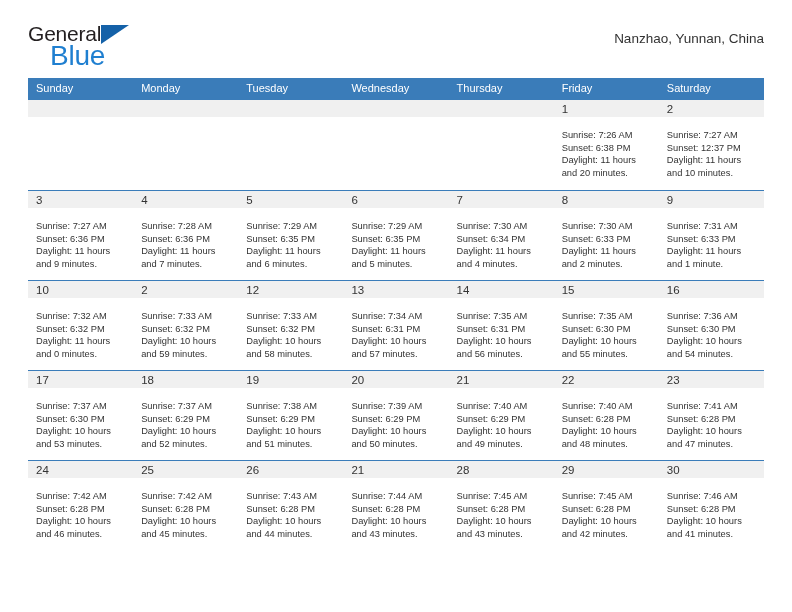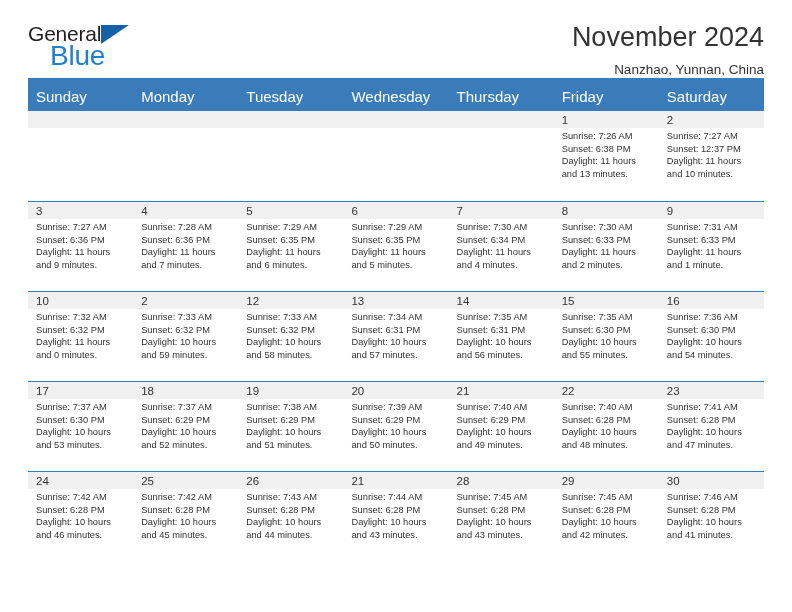--- a/index.html
+++ b/index.html
@@ -86,23 +86,23 @@
   
   .calendar {
     width: 736px;
     border-collapse: collapse;
     table-layout: fixed;
   }
   .calendar th {
     background: #3a7cb9;
     color: #ffffff;
     font-weight: normal;
-    font-size: 15px;
+    font-size: 11px;
     text-align: left;
-    padding: 10px 0 6px 8px;
+    padding: 4px 0 6px 8px;
     border: none;
   }
   .calendar td {
     vertical-align: top;
     padding: 0;
     border: none;
     width: 105.14px;
     height: 90px;
   }
   .cell-inner {
@@ -116,21 +116,21 @@
   .daynum-band {
     background: #f0f0f0;
     height: 17px;
     box-sizing: border-box;
     padding: 1px 0 0 8px;
     font-size: 11.5px;
     color: #333333;
     line-height: 16px;
   }
   .cell-detail {
-    padding: 2px 6px 0 8px;
+    padding: 12px 6px 0 8px;
     font-size: 9.3px;
     line-height: 12.6px;
     color: #333333;
   }
   .cell-detail div {
     white-space: nowrap;
   }
   .cell-empty .daynum-band {
     background: #f0f0f0;
   }
@@ -142,21 +142,20 @@
 
   <div class="header">
 
     <div class="logo">
       <span class="logo-general">General</span>
       <span class="logo-tri"></span>
       <span class="logo-blue">Blue</span>
     </div>
 
     <div class="title-block">
-      <h1 class="cal-title">November 2024</h1>
       <p class="cal-subtitle">Nanzhao, Yunnan, China</p>
     </div>
 
   </div>
 
   <table class="calendar">
     <thead>
       <tr>
         <th>Sunday</th>
         <th>Monday</th>
@@ -194,21 +193,21 @@
               <div class="daynum-band"></div>
             </div>
           </td>
           <td>
             <div class="cell-inner">
               <div class="daynum-band">1</div>
               <div class="cell-detail">
                 <div>Sunrise: 7:26 AM</div>
                 <div>Sunset: 6:38 PM</div>
                 <div>Daylight: 11 hours</div>
-                <div>and 13 minutes.</div>
+                <div>and 20 minutes.</div>
               </div>
             </div>
           </td>
           <td>
             <div class="cell-inner">
               <div class="daynum-band">2</div>
               <div class="cell-detail">
                 <div>Sunrise: 7:27 AM</div>
                 <div>Sunset: 12:37 PM</div>
                 <div>Daylight: 11 hours</div>

